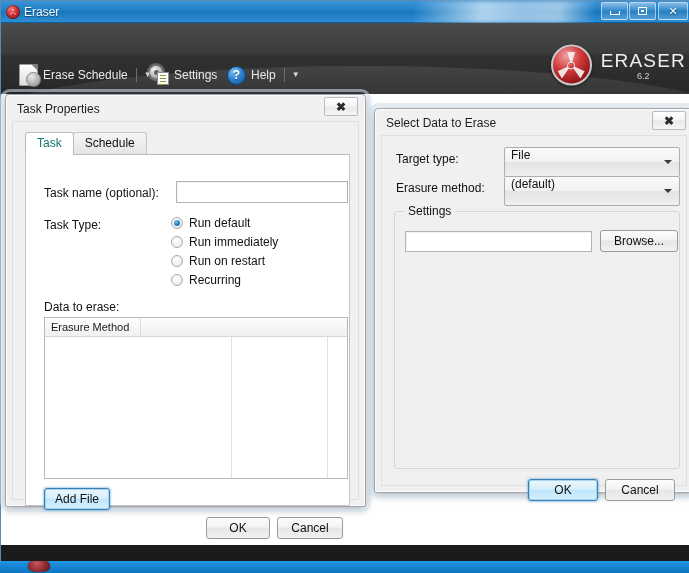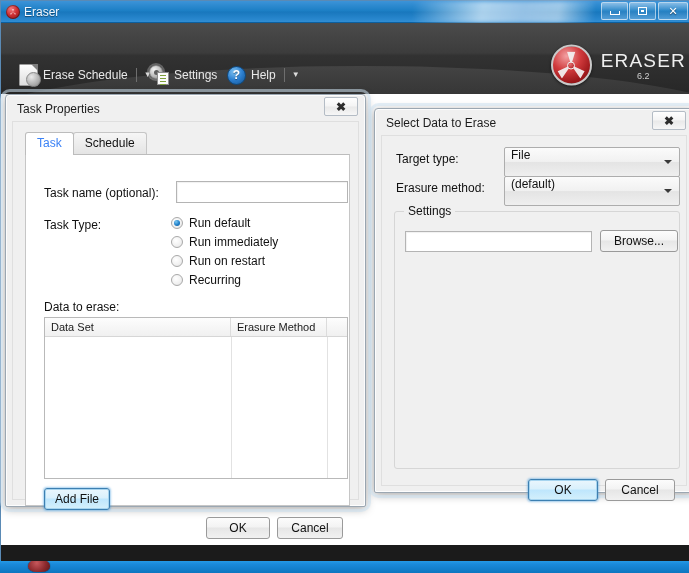--- a/index.html
+++ b/index.html
@@ -227,21 +227,21 @@
   .tabstrip { position:absolute; left: 18px; top: 36px; height: 22px; }
   .tab {
     position: relative; float: left; height: 22px; padding: 0 11px;
     line-height: 21px; font-size: 12px; color: #111;
     border: 1px solid #c6c6c6; border-bottom: 0;
     border-radius: 3px 3px 0 0;
     background: linear-gradient(180deg,#f6f6f6,#e4e4e4);
   }
   .tab.active {
     background: #fff; z-index: 3; height: 23px;
-    border-color: #bcbcbc; color:#3b82f6;
+    border-color: #bcbcbc; color:#0f766e;
   }
   .tab:not(.active){ margin-left:-1px; }
   .tabpage {
     position:absolute; left: 18px; top: 57px; width: 325px; height: 451px;
     background:#fff; border: 1px solid #c6c6c6; border-top-color:#bcbcbc;
   }
   .tp-label { position: absolute; font-size: 12px; color:#111; }
   .tp-input {
     position:absolute; background:#fff; border:1px solid #b4b4b4;
     box-shadow: inset 1px 1px 1px rgba(0,0,0,.06);
@@ -422,21 +422,20 @@
       </div>
       <div class="radio-row" style="left:145px; top:118px;">
         <span class="radio"></span>
         <span>Recurring</span>
       </div>
 
       <div class="tp-label" style="left:18px; top:145px;">Data to erase:</div>
 
       <div class="grid" style="left:18px; top:162px; width:304px; height:162px;">
         <div class="grid-head">
-          <div class="col" style="width:186px;">Data Set</div>
           <div class="col" style="width:96px;">Erasure Method</div>
           <div class="col" style="width:20px; border-right:0;"></div>
         </div>
         <div class="grid-body">
           <div class="vline" style="left:186px;"></div>
           <div class="vline" style="left:282px;"></div>
         </div>
       </div>
 
       <div class="btn focus" style="left:18px; top:333px; width:66px;">

